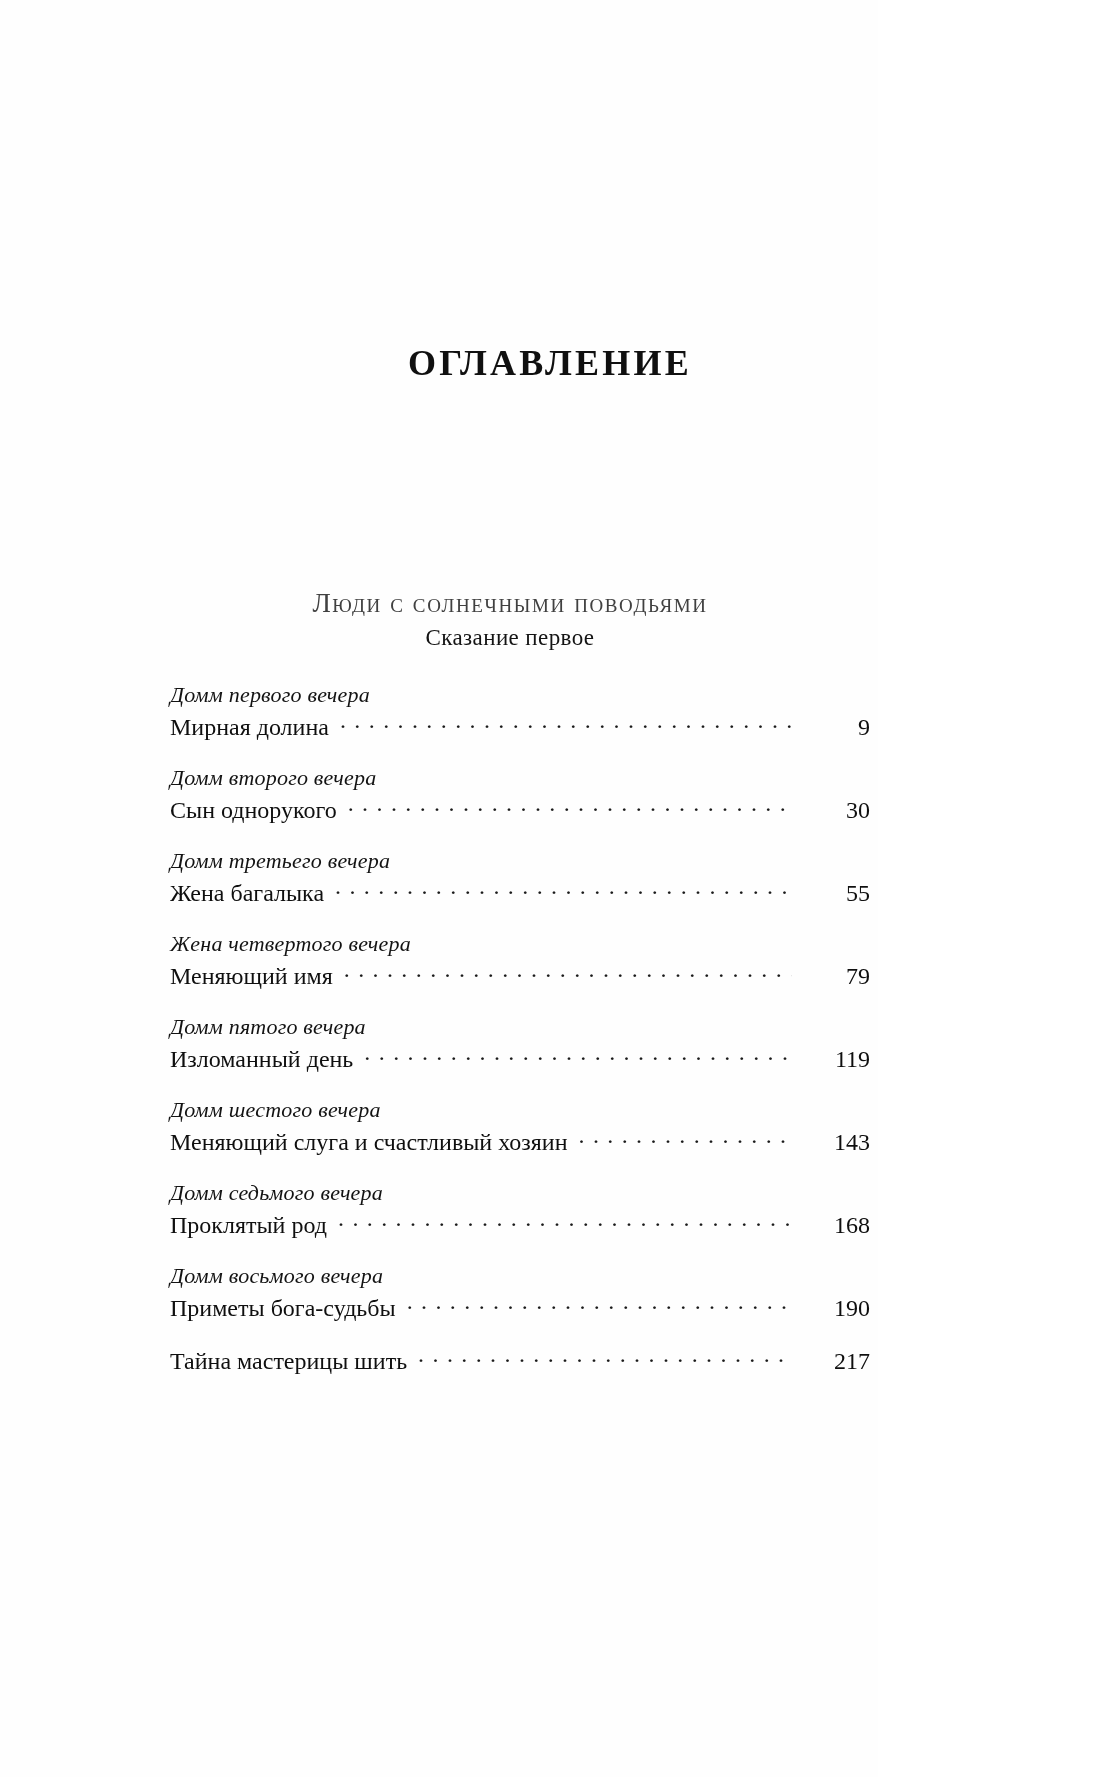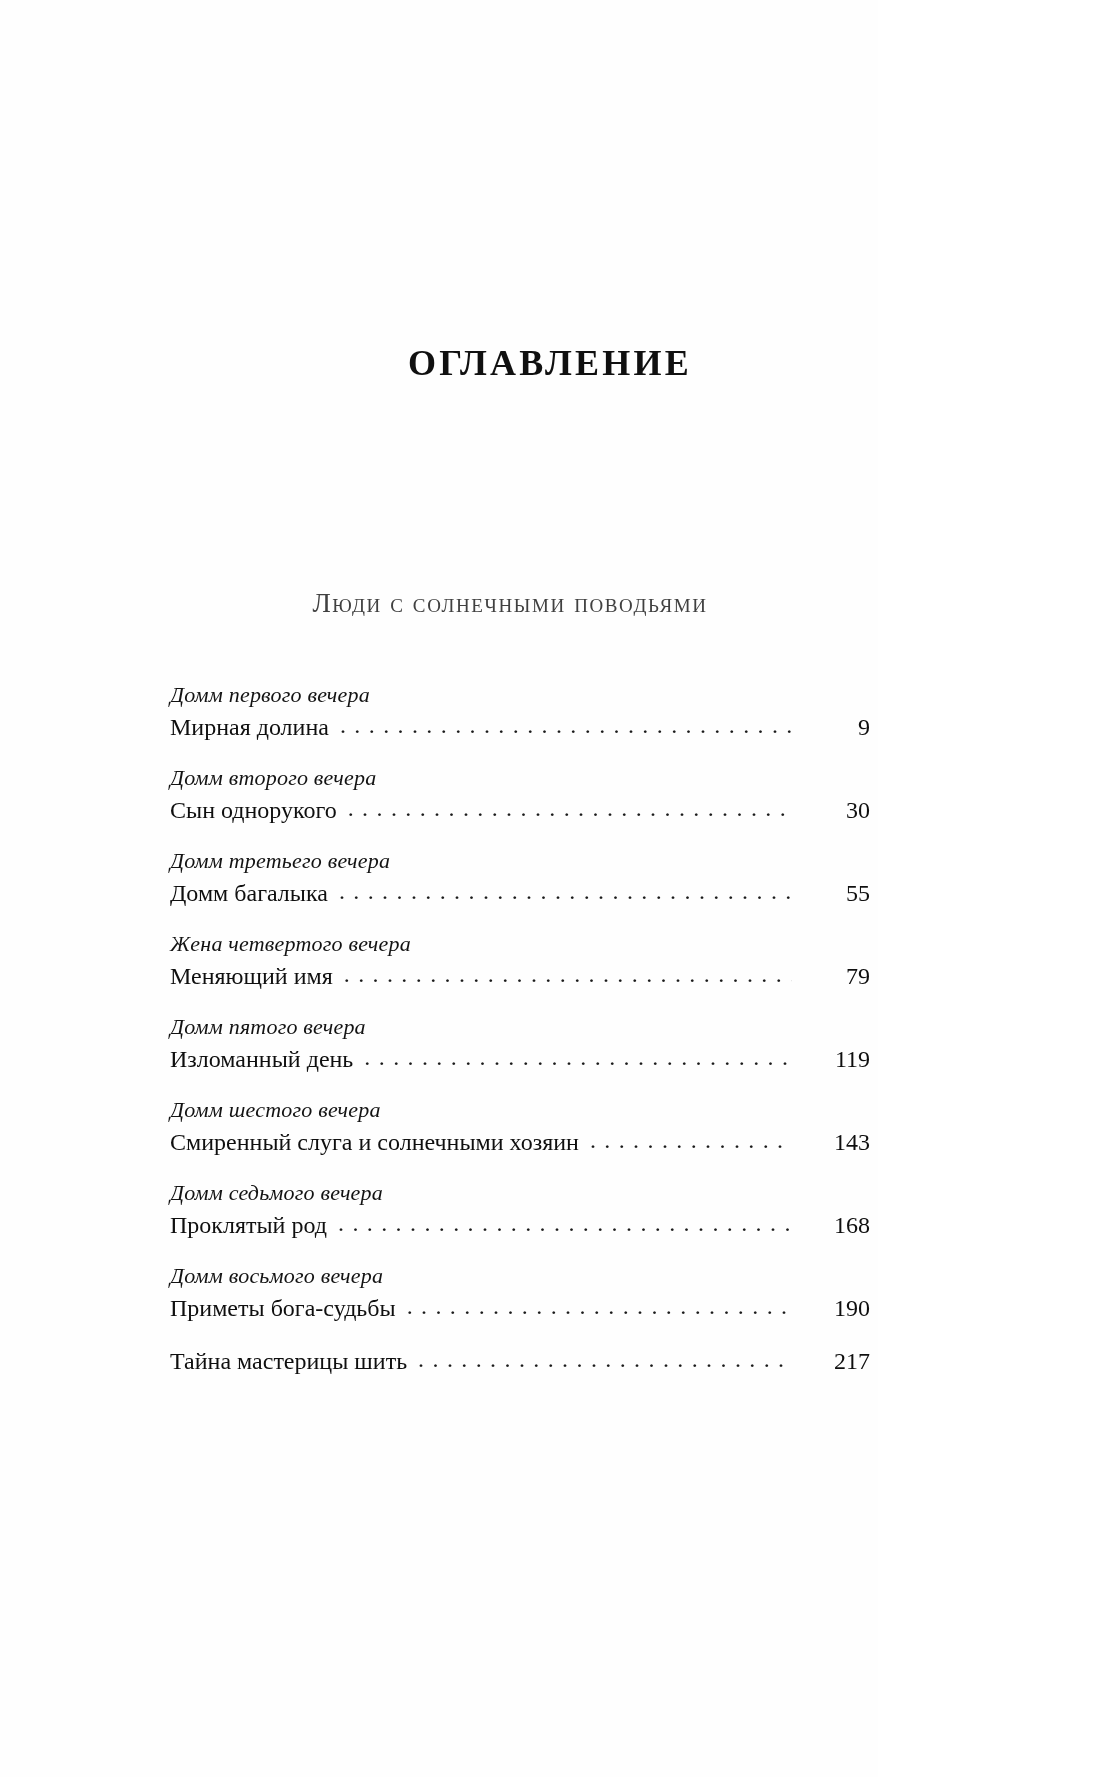--- a/index.html
+++ b/index.html
@@ -81,21 +81,21 @@
     font-style: italic;
     font-size: 22px;
     line-height: 1.36;
     color: #131313;
     letter-spacing: 0.2px;
     white-space: nowrap;
   }
 
   .entry-row {
     display: flex;
-    align-items: flex-end;
+    align-items: center;
     width: 700px;
     font-size: 24px;
     line-height: 1.42;
     color: #0f0f0f;
   }
   .entry-name {
     white-space: nowrap;
     padding-right: 9px;
   }
   .entry-dots {
@@ -127,20 +127,21 @@
 </style>
 </head>
 <body>
 
 <div class="page">
 
   <div class="toc-title">ОГЛАВЛЕНИЕ</div>
 
   <div class="part-block">
     <div class="part-title">Люди с солнечными поводьями</div>
+    <div class="part-subtitle">Сказание первое</div>
   </div>
 
   <div class="toc-list">
       <div class="toc-entry">
         <div class="entry-label">Домм первого вечера</div>
         <div class="entry-row">
           <span class="entry-name">Мирная долина</span>
           <span class="entry-dots"></span>
           <span class="entry-page">9</span>
         </div>
@@ -149,21 +150,21 @@
         <div class="entry-label">Домм второго вечера</div>
         <div class="entry-row">
           <span class="entry-name">Сын однорукого</span>
           <span class="entry-dots"></span>
           <span class="entry-page">30</span>
         </div>
       </div>
       <div class="toc-entry">
         <div class="entry-label">Домм третьего вечера</div>
         <div class="entry-row">
-          <span class="entry-name">Домм багалыка</span>
+          <span class="entry-name">Жена багалыка</span>
           <span class="entry-dots"></span>
           <span class="entry-page">55</span>
         </div>
       </div>
       <div class="toc-entry">
         <div class="entry-label">Жена четвертого вечера</div>
         <div class="entry-row">
           <span class="entry-name">Меняющий имя</span>
           <span class="entry-dots"></span>
           <span class="entry-page">79</span>
@@ -173,21 +174,21 @@
         <div class="entry-label">Домм пятого вечера</div>
         <div class="entry-row">
           <span class="entry-name">Изломанный день</span>
           <span class="entry-dots"></span>
           <span class="entry-page">119</span>
         </div>
       </div>
       <div class="toc-entry">
         <div class="entry-label">Домм шестого вечера</div>
         <div class="entry-row">
-          <span class="entry-name">Смиренный слуга и солнечными хозяин</span>
+          <span class="entry-name">Меняющий слуга и счастливый хозяин</span>
           <span class="entry-dots"></span>
           <span class="entry-page">143</span>
         </div>
       </div>
       <div class="toc-entry">
         <div class="entry-label">Домм седьмого вечера</div>
         <div class="entry-row">
           <span class="entry-name">Проклятый род</span>
           <span class="entry-dots"></span>
           <span class="entry-page">168</span>

